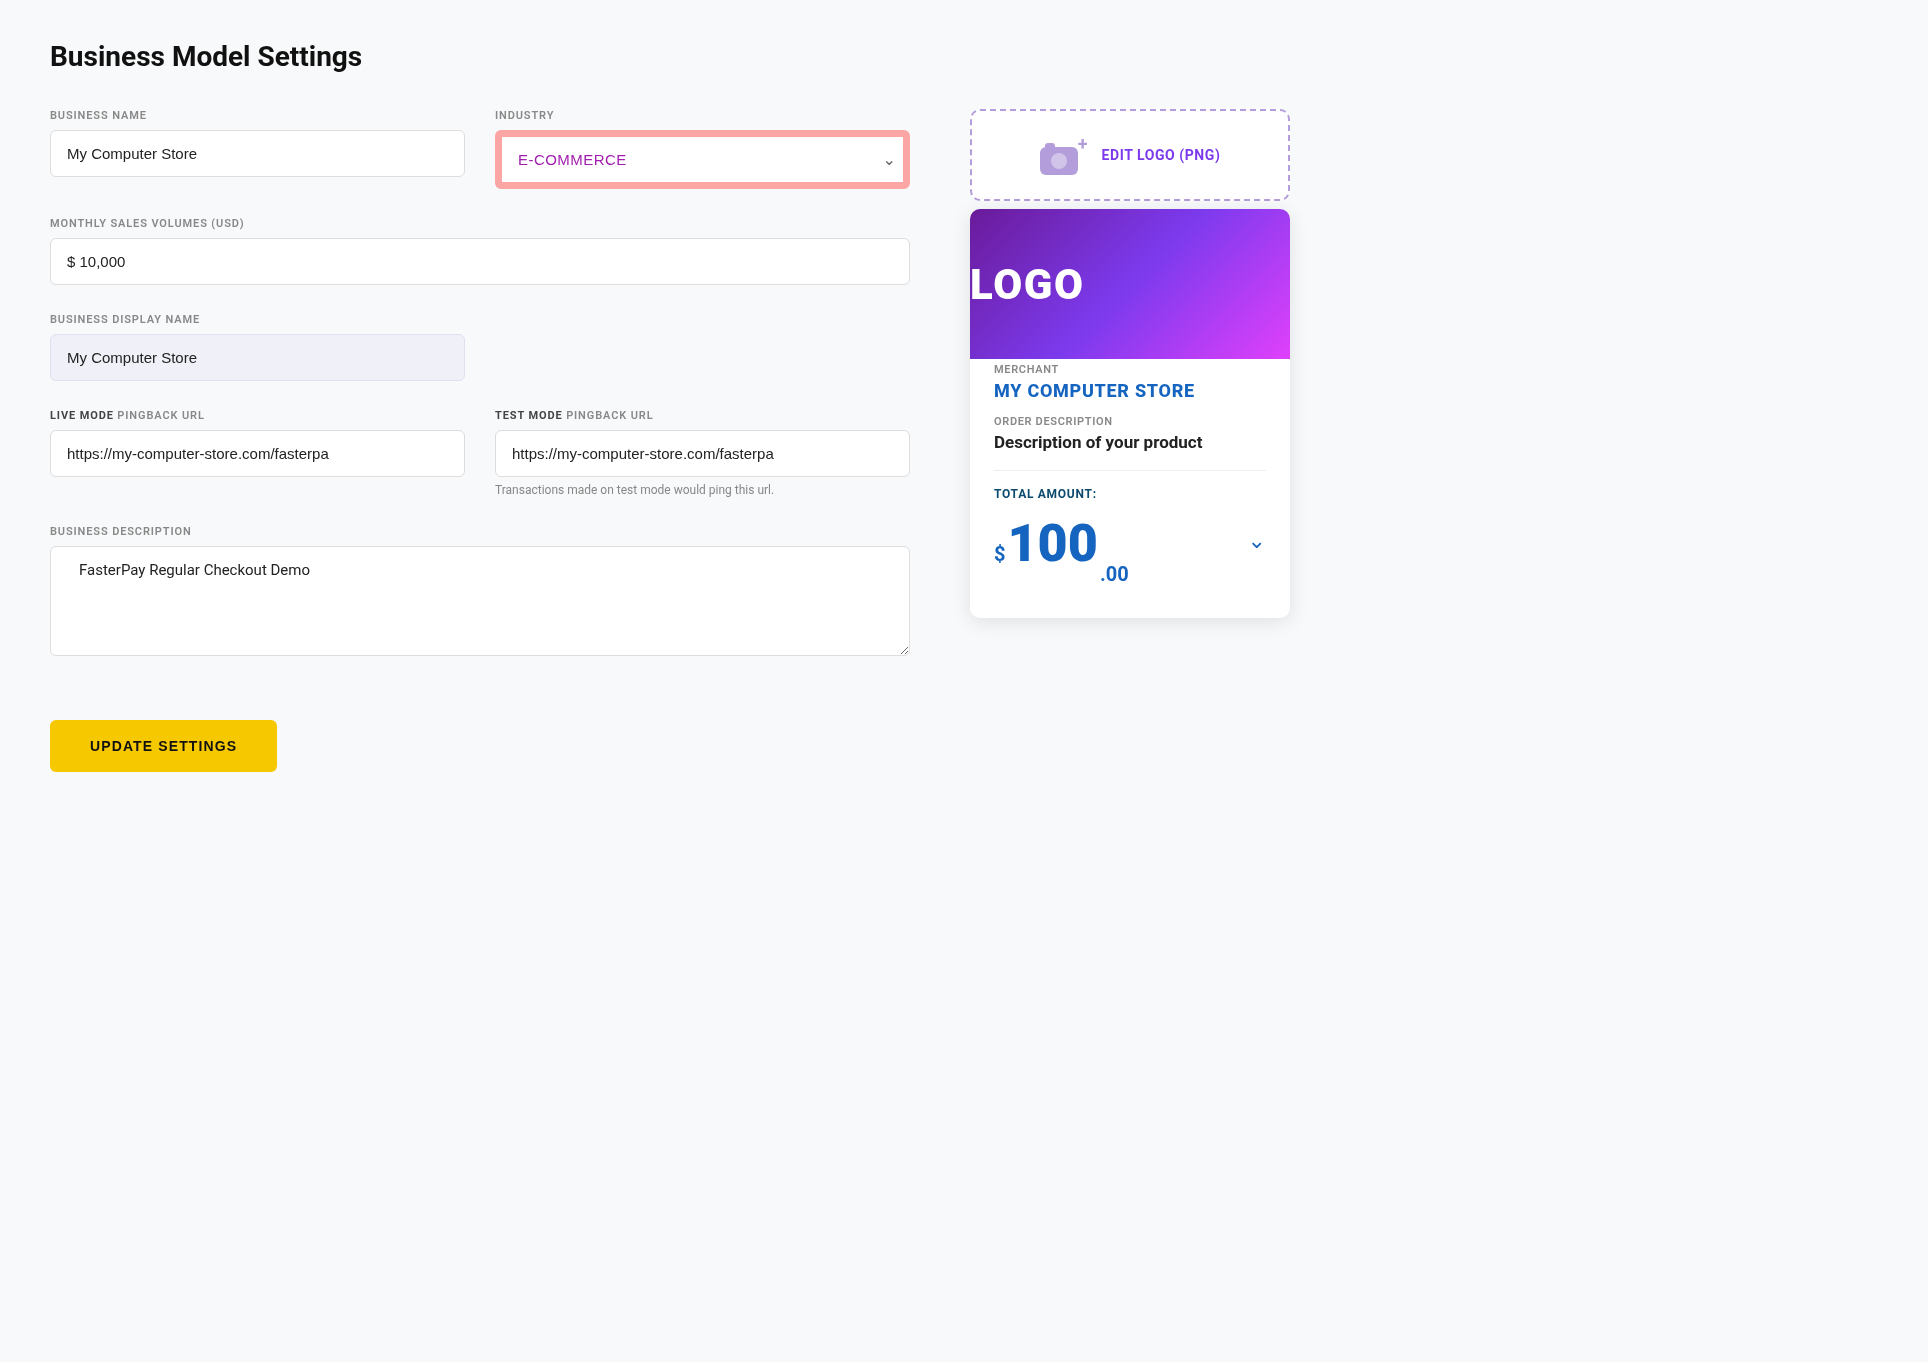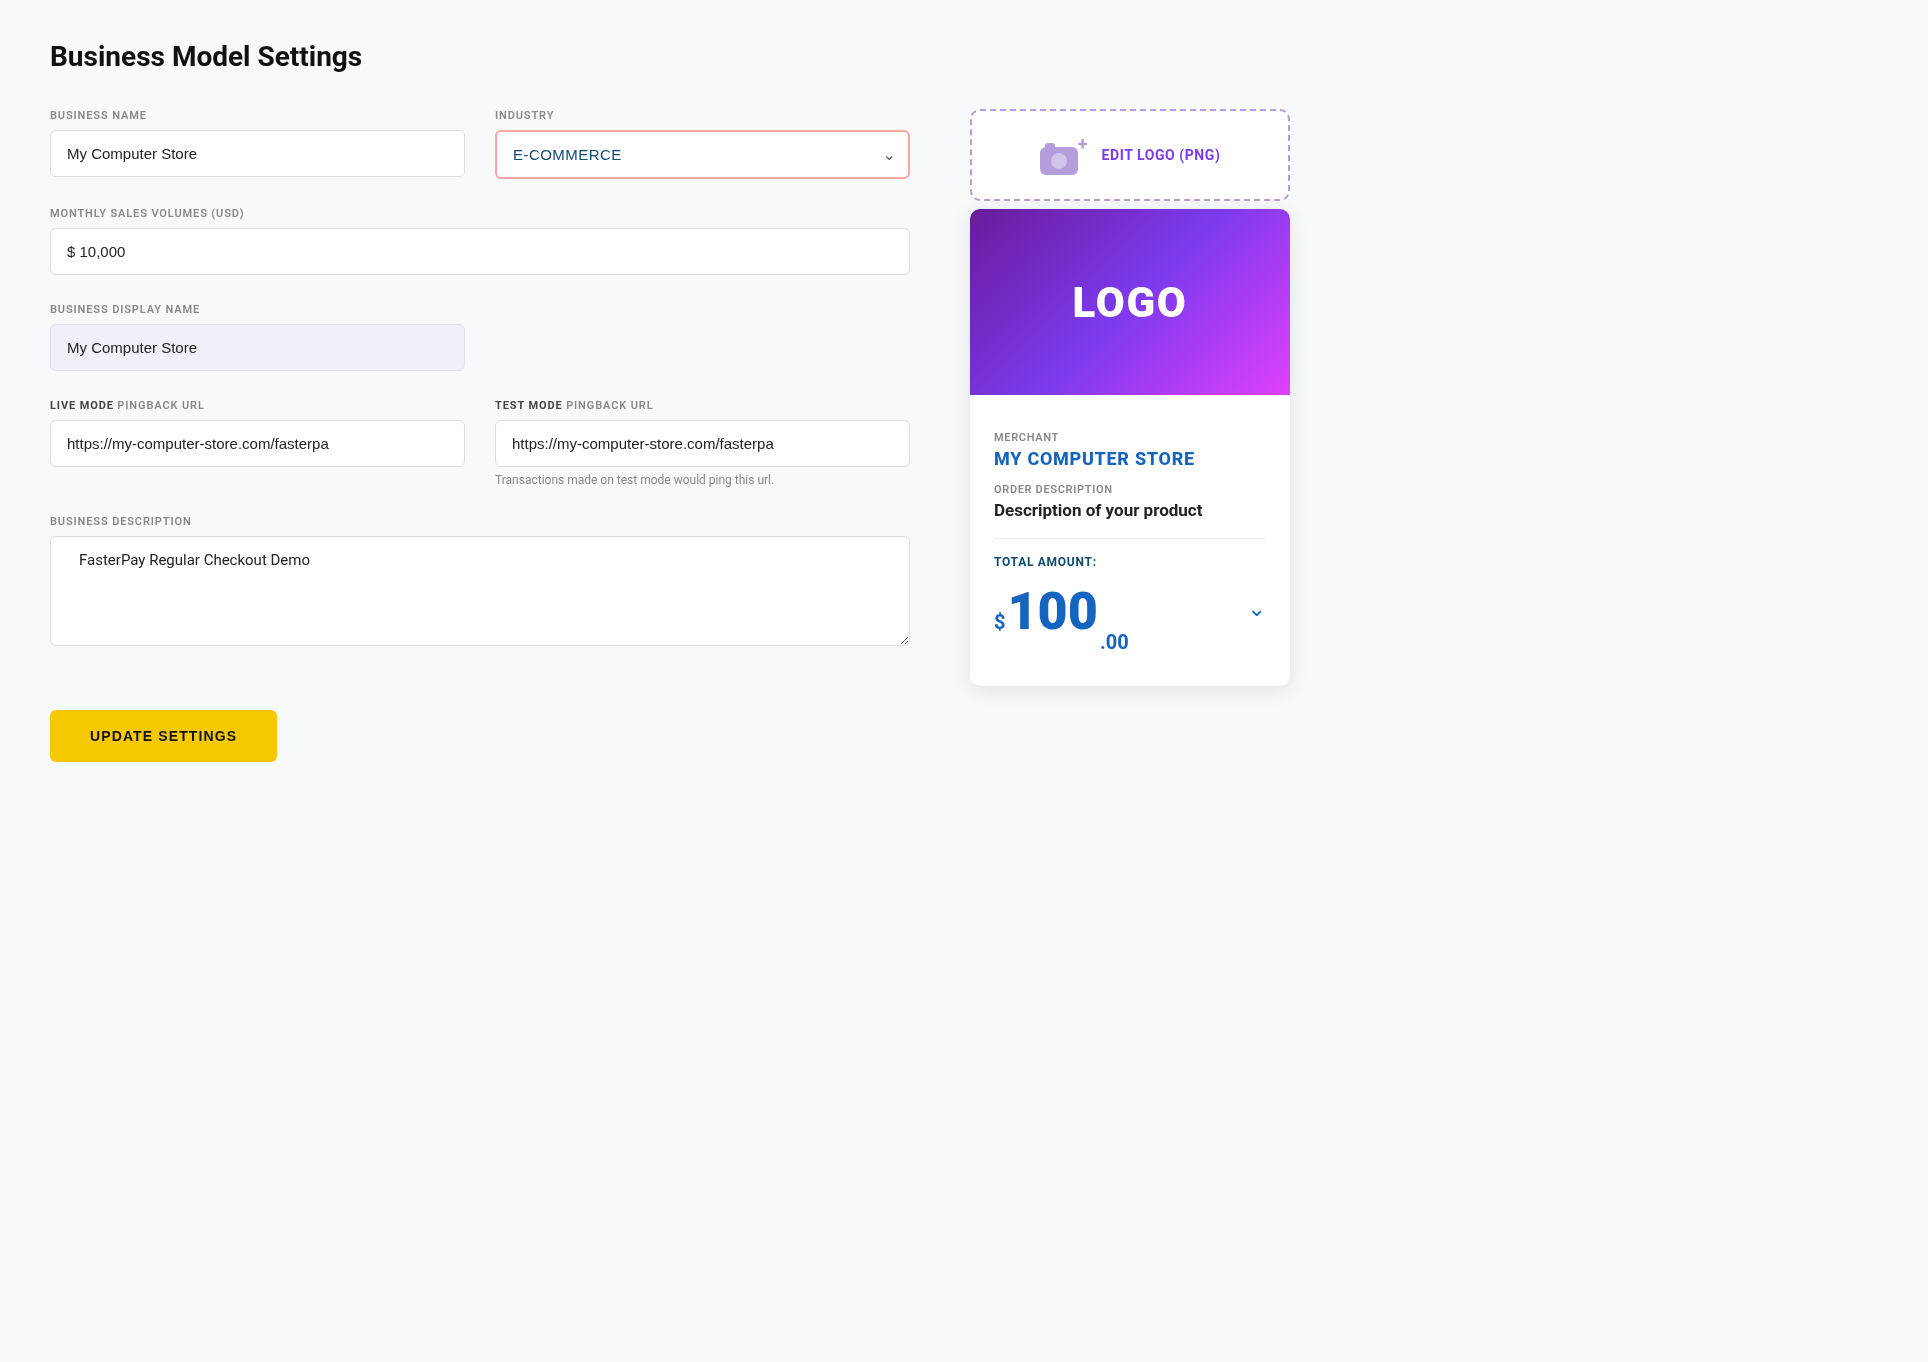--- a/index.html
+++ b/index.html
@@ -66,25 +66,25 @@
       width: 100%;
     }
     .form-input.display-name {
       background: #f0f0f8;
       border-color: #e0e0f0;
     }
     .form-select-wrapper {
       position: relative;
     }
     .form-select {
-      border: 2px solid #fca5a5;
+      border: 7px solid #fca5a5;
       border-radius: 6px;
       padding: 14px 44px 14px 16px;
       font-size: 15px;
-      color: #0c4a6e;
+      color: #a21caf;
       background: #fff;
       outline: none;
       width: 100%;
       appearance: none;
       cursor: pointer;
       font-weight: 500;
       letter-spacing: 0.03em;
     }
     .select-arrow {
       position: absolute;
@@ -203,27 +203,26 @@
       background: #fff;
       border-radius: 10px;
       box-shadow: 0 4px 20px rgba(0,0,0,0.1);
       overflow: hidden;
       margin-top: -20px;
       position: relative;
       z-index: 1;
     }
     .card-logo-area {
       background: linear-gradient(135deg, #6a1b9a, #7c3aed, #e040fb);
-      height: 186px;
+      height: 150px;
       display: flex;
       align-items: center;
-      justify-content: center;
     }
     .card-body {
-      padding: 36px 24px 24px;
+      padding: 4px 24px 24px;
     }
     .card-merchant-label {
       font-size: 11px;
       font-weight: 600;
       color: #888;
       letter-spacing: 0.06em;
       text-transform: uppercase;
       margin-bottom: 4px;
     }
     .card-merchant-name {

